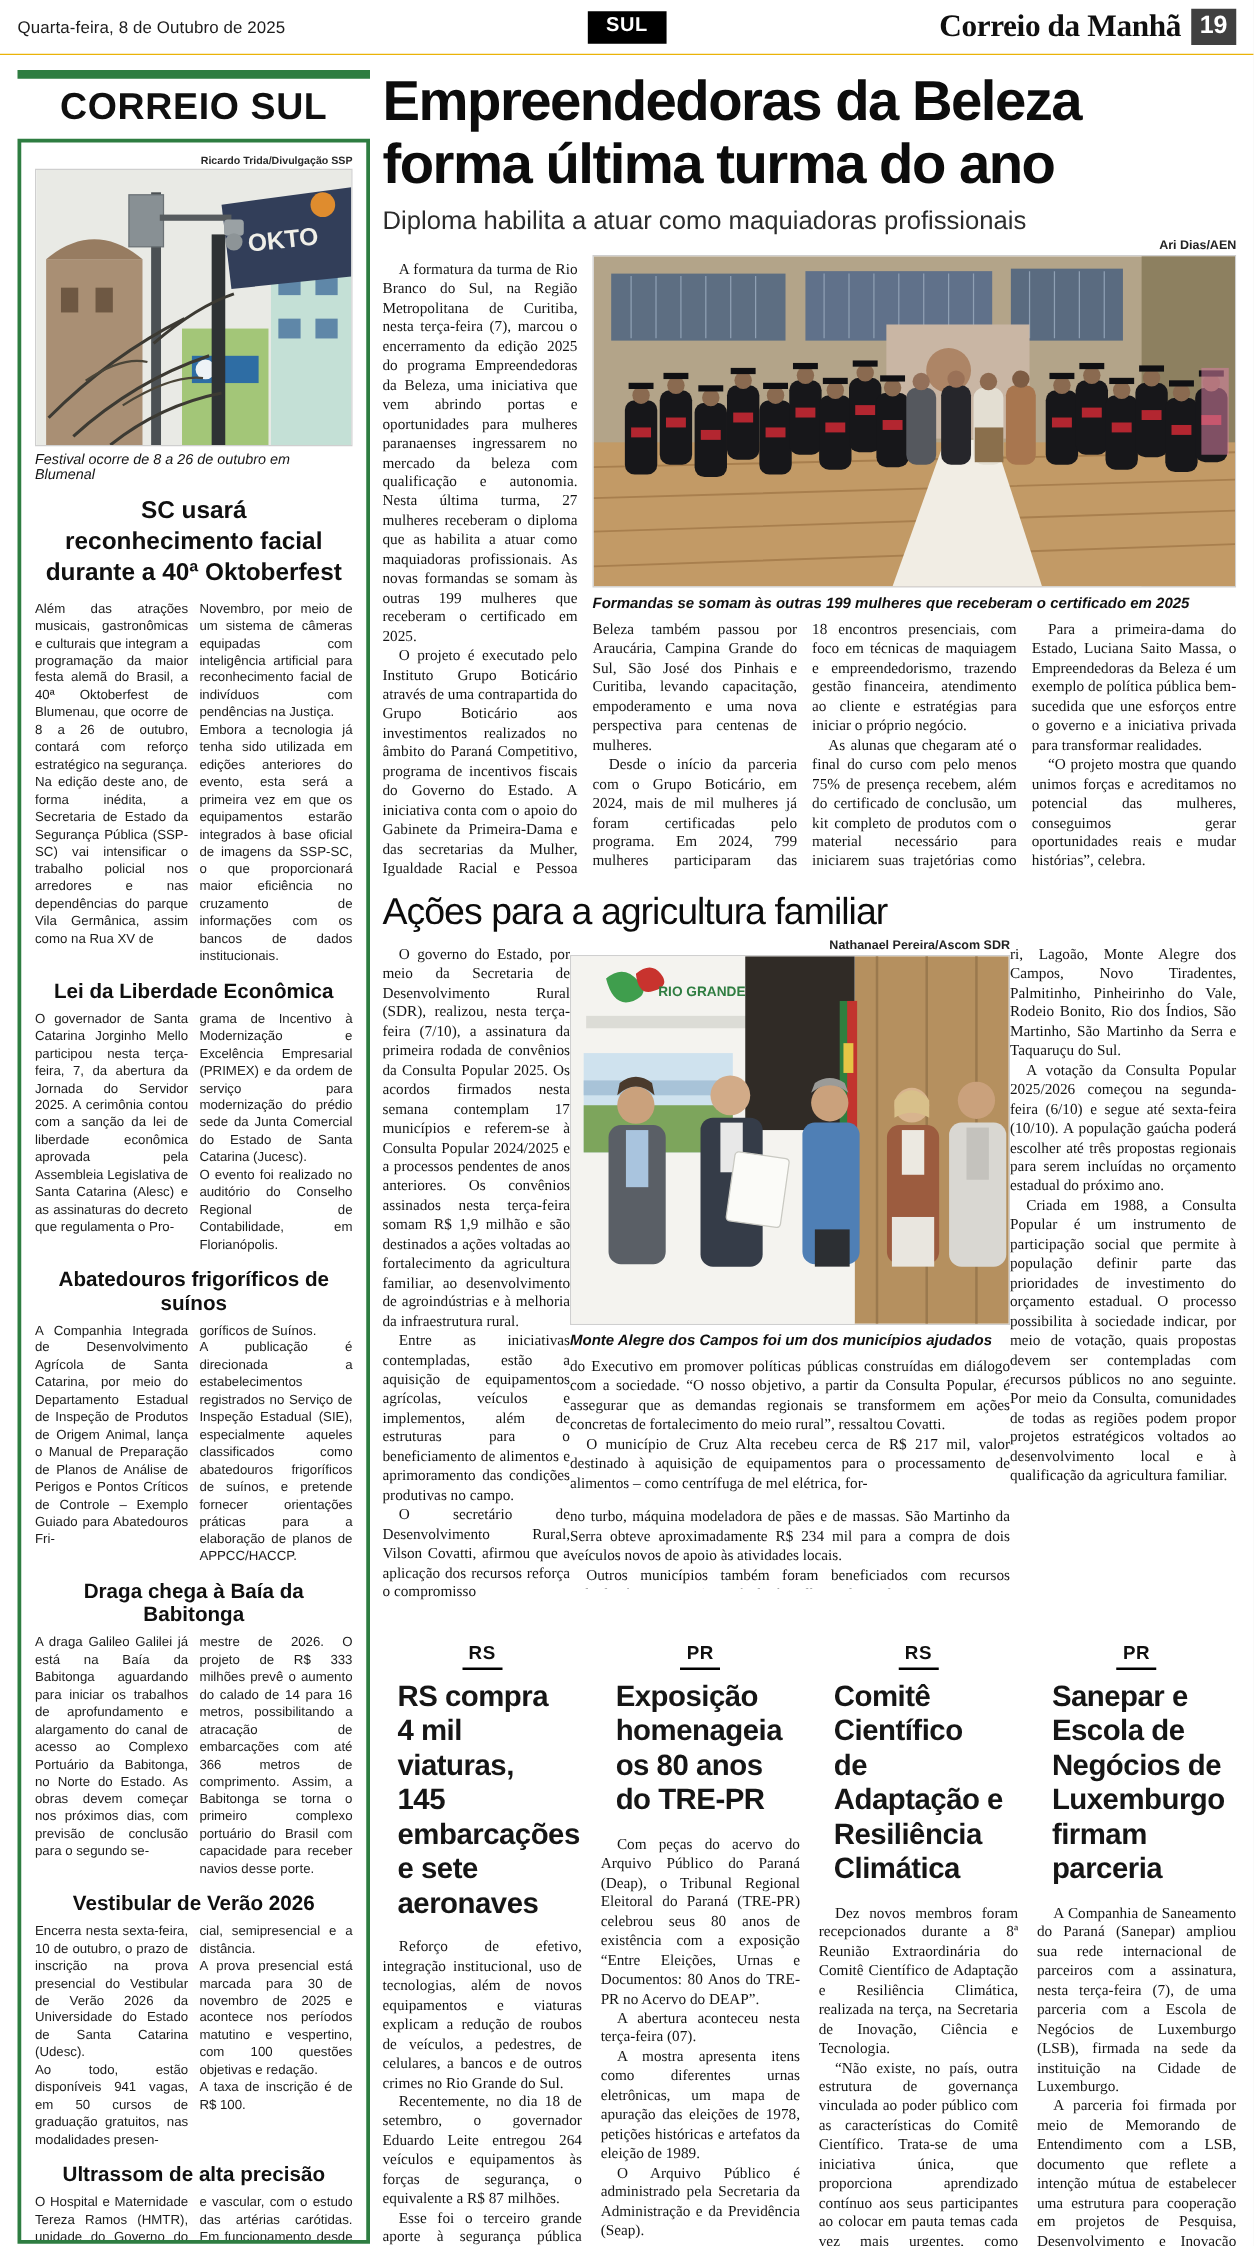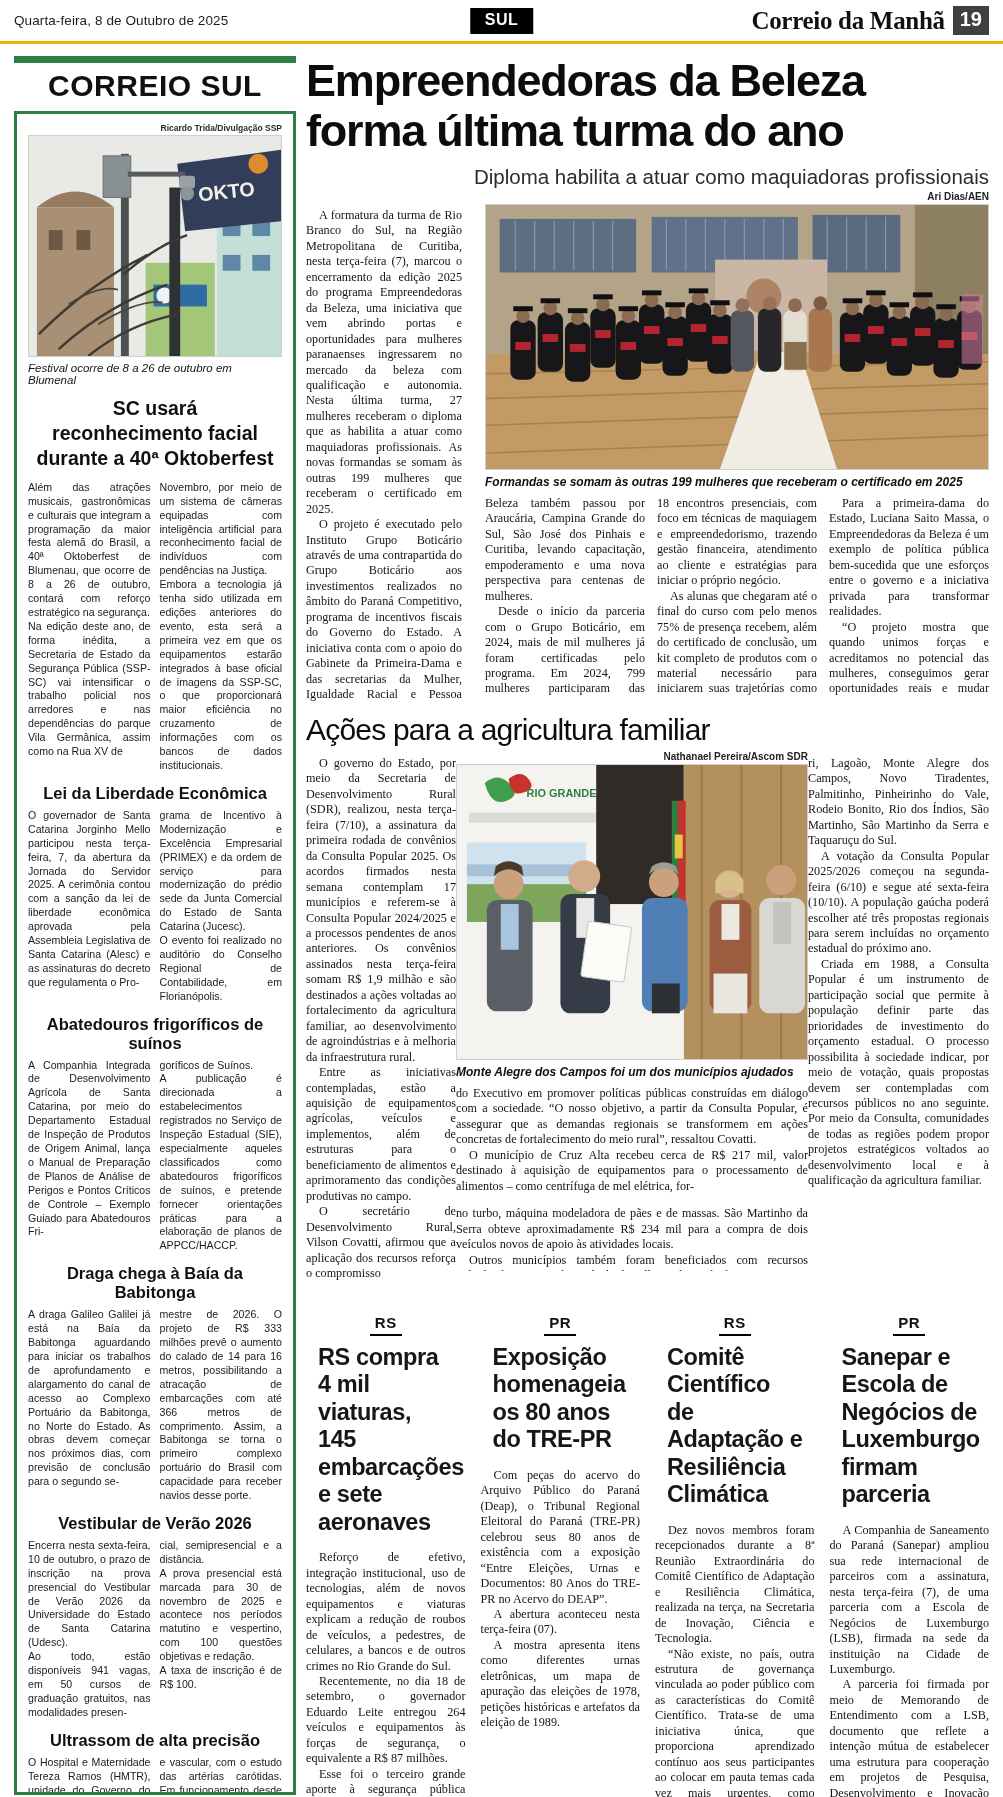--- a/index.html
+++ b/index.html
@@ -1,21 +1,21 @@
 <!DOCTYPE html>
 <html lang="pt"><head>
 <meta charset="utf-8">
 <style>
   * { box-sizing: border-box; }
   html,body { margin:0; padding:0; background:#f4f4f4; }
   .page { width:1003px; height:1797px; margin:0 auto; background:#fff; color:#101010;
           position:relative; overflow:hidden; font-family:"Liberation Sans",sans-serif; }
 
   
-  .topbar { position:relative; height:44px; border-bottom:3px solid #eab308;
+  .topbar { position:relative; height:44px; border-bottom:1px solid #eab308;
             display:flex; align-items:center; padding:0 14px; }
   .topbar-date { font-size:13.5px; color:#1c1c1c; letter-spacing:.1px; }
   .sul-box { position:absolute; left:50%; transform:translateX(-50%);
              background:#000; color:#fff; font-weight:bold; font-size:16px;
              padding:3px 15px 5px; letter-spacing:.5px; }
   .mast-wrap { margin-left:auto; display:flex; align-items:center; gap:8px; }
   .masthead { font-family:"Liberation Serif",serif; font-weight:bold; font-size:25px; letter-spacing:-.3px; }
   .pagenum { background:#404040; color:#fff; font-weight:bold; font-size:20px; padding:2px 7px 4px; }
 
   .content { display:flex; gap:10px; padding:12px 14px 0; height:1751px; }
@@ -33,29 +33,29 @@
                    margin:6px 8px 10px; }
   .cs-sec-title { font-size:16.5px; font-weight:bold; text-align:center; margin:11px 0 6px; }
   .cs-cols { display:flex; gap:9px; }
   .cs-col { flex:1; font-size:10.6px; line-height:13.9px; text-align:justify;
             white-space:pre-line; color:#1b1b1b; }
 
   
   .main { flex:1; min-width:0; }
   .headline { font-size:45px; line-height:1.1; font-weight:bold; letter-spacing:-1.2px;
               margin:0 0 10px; color:#0c0c0c; }
-  .subhead { font-size:20.5px; color:#2c2c2c; margin:4px 0 2px;text-align:right; }
+  .subhead { font-size:20.5px; color:#2c2c2c; margin:4px 0 2px; }
   .credit { font-size:10px; font-weight:bold; color:#232323; text-align:right; margin:1px 0 2px; }
 
   .serif p { margin:0; text-indent:13px; }
   .serif { font-family:"Liberation Serif",serif; font-size:12.2px; line-height:15.45px;
            text-align:justify; color:#141414; }
   .serif.cont p:first-child { text-indent:0; }
 
-  .main-grid { display:flex; gap:23px; height:497px; overflow:hidden; }
+  .main-grid { display:flex; gap:12px; height:497px; overflow:hidden; }
   .m-col1 { width:156px; flex:0 0 156px; padding-top:4px; }
   .m-right { flex:1; min-width:0; }
   .m-photo { width:100%; height:266px; display:block; border:1px solid #cfcfcf; }
   .photo-caption { font-size:12px; font-weight:bold; font-style:italic; margin:5px 0 7px; }
   .three-cols { display:flex; gap:12px; height:200px; overflow:hidden; }
   .three-cols > div { flex:1; min-width:0; }
 
   .a2-headline { font-size:30px; font-weight:normal; letter-spacing:-.8px; margin:12px 0 4px; }
   .a2-grid { display:flex; gap:0; height:540px; overflow:hidden; }
   .a2-col1 { width:150px; flex:0 0 150px; padding-top:6px; }
@@ -350,20 +350,21 @@
               <p>Nos próximos dias, mais um conjunto de veículos será entregue às forças de segurança pública do Estado.</p>
             </div>
         </div>
         <div class="brief">
           <div class="kicker"><span>PR</span></div>
           <h3 class="brief-head">Exposição homenageia os 80 anos do TRE-PR</h3>
           <div class="serif">
               <p>Com peças do acervo do Arquivo Público do Paraná (Deap), o Tribunal Regional Eleitoral do Paraná (TRE-PR) celebrou seus 80 anos de existência com a exposição “Entre Eleições, Urnas e Documentos: 80 Anos do TRE-PR no Acervo do DEAP”.</p>
               <p>A abertura aconteceu nesta terça-feira (07).</p>
               <p>A mostra apresenta itens como diferentes urnas eletrônicas, um mapa de apuração das eleições de 1978, petições históricas e artefatos da eleição de 1989.</p>
+              <p>O Arquivo Público é administrado pela Secretaria da Administração e da Previdência (Seap).</p>
             </div>
         </div>
         <div class="brief">
           <div class="kicker"><span>RS</span></div>
           <h3 class="brief-head">Comitê Científico de Adaptação e Resiliência Climática</h3>
           <div class="serif">
               <p>Dez novos membros foram recepcionados durante a 8ª Reunião Extraordinária do Comitê Científico de Adaptação e Resiliência Climática, realizada na terça, na Secretaria de Inovação, Ciência e Tecnologia.</p>
               <p>“Não existe, no país, outra estrutura de governança vinculada ao poder público com as características do Comitê Científico. Trata-se de uma iniciativa única, que proporciona aprendizado contínuo aos seus participantes ao colocar em pauta temas cada vez mais urgentes, como adaptação e resiliência”, defendeu a coordenadora do colegiado e titular da Sict, Simone Stülp.</p>
             </div>
         </div>

